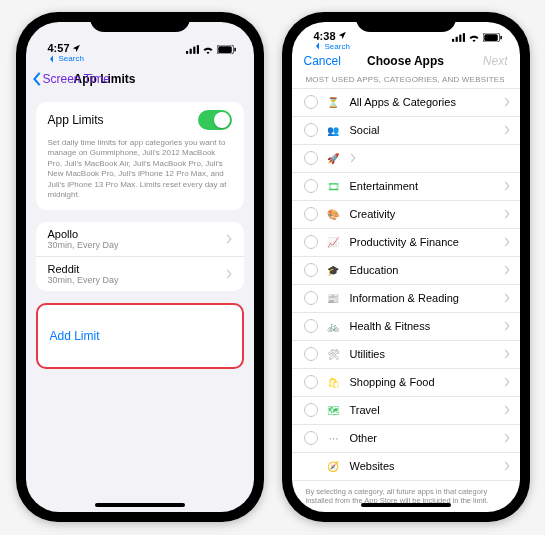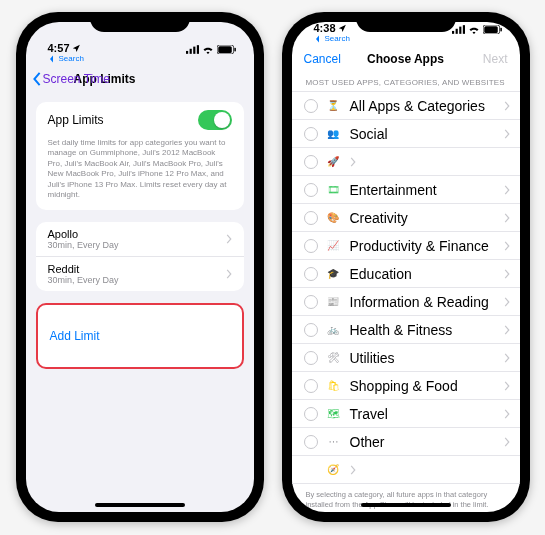--- a/index.html
+++ b/index.html
@@ -70,24 +70,24 @@
     padding: 0 10px;
     position: relative;
     font-size: 12px;
   }
   .nav-back {
     color: #6d28d9;
     display: flex; align-items: flex-end; gap: 1px;
     position: absolute; left: 6px;
   }
   .nav-back svg { width: 10px; height: 14px; }
-  .nav-title { font-weight: 600; color: #000; margin: 8px auto; font-size: 12px; }
+  .nav-title { font-weight: 600; color: #000; margin: 0 auto; font-size: 12px; }
   .nav-title.offset { margin-left: 38px; }
   .nav-cancel { color: #007aff; position: absolute; left: 12px; }
-  .nav-next { color: #c7c7cc; position: absolute; right: 12px; }
+  .nav-next { color: #c7c7cc; position: absolute; right: 12px; font-style: italic; }
   .content { flex: 1; overflow: hidden; padding: 8px 10px 0 10px; }
 
   .card {
     background: #fff;
     border-radius: 10px;
     margin-bottom: 12px;
     overflow: hidden;
   }
   .toggle-row {
     display: flex; justify-content: space-between; align-items: center;
@@ -143,21 +143,21 @@
   .catrow:last-child { border-bottom: none; }
   .radio {
     width: 14px; height: 14px; border: 1.2px solid #c7c7cc; border-radius: 50%;
     flex-shrink: 0;
   }
   .caticon {
     width: 16px; height: 16px; border-radius: 4px;
     display: flex; align-items: center; justify-content: center;
     font-size: 10px; flex-shrink: 0;
   }
-  .catlabel { flex: 1; font-size: 14px; color: #000; }
+  .catlabel { flex: 1; font-size: 11px; color: #000; }
   .foot {
     font-size: 7.5px; color: #8e8e93; padding: 6px 14px; line-height: 1.3;
   }
   .homebar {
     position: absolute; bottom: 5px; left: 50%; transform: translateX(-50%);
     width: 90px; height: 4px; background: #000; border-radius: 3px;
   }
 </style>
 </head>
 <body>
@@ -395,20 +395,21 @@
           <span class="radio"></span>
           <span class="caticon" style="color:#8e8e93">⋯</span>
           <span class="catlabel">Other</span>
           <span class="chev"><svg width="6" height="10" viewBox="0 0 10 16" fill="none" stroke="#c7c7cc" stroke-width="2">
               <path d="M2 1l6 7-6 7"></path>
             </svg></span>
         </div>
         <div class="catrow">
           <span style="width:14px;flex-shrink:0"></span>
           <span class="caticon" style="color:#c7c7cc">🧭</span>
+          <span class="catlabel">Websites</span>
           <span class="chev"><svg width="6" height="10" viewBox="0 0 10 16" fill="none" stroke="#c7c7cc" stroke-width="2">
               <path d="M2 1l6 7-6 7"></path>
             </svg></span>
         </div>
       </div>
     <div class="foot">By selecting a category, all future apps in that category installed from the App Store will be included in the limit.</div>
     <div class="homebar"></div>
   </div>
 </div>
 

